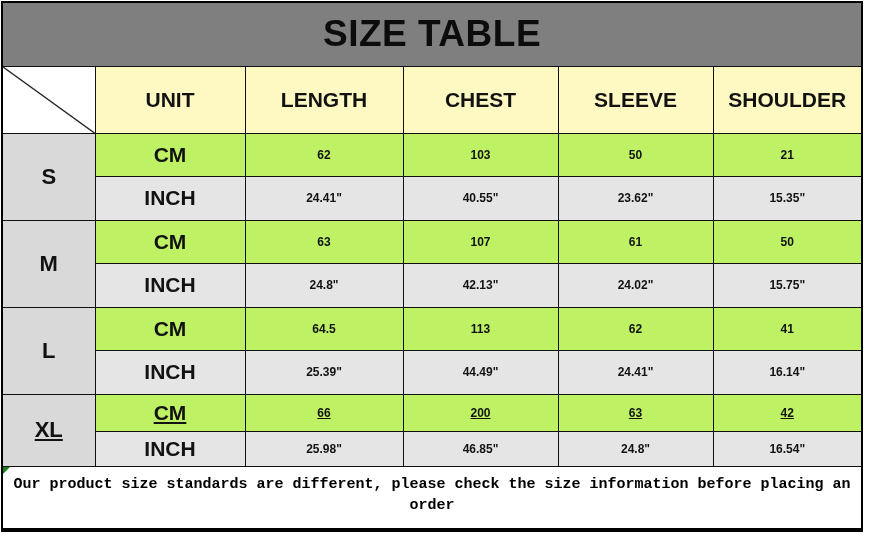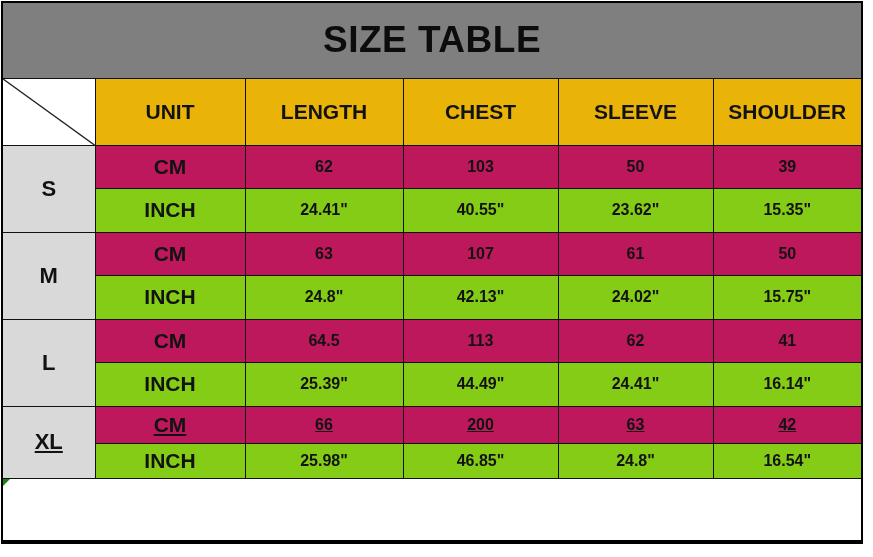--- a/index.html
+++ b/index.html
@@ -7,37 +7,37 @@
   table.size-table{
     border-collapse:collapse;
     table-layout:fixed;
     width:860px;
     margin:1px 0 0 1px;
     border:2px solid #000;
     border-bottom-width:4px;
   }
   td{border:1px solid #111;text-align:center;vertical-align:middle;padding:0;overflow:hidden;}
   
-  tr.r-title{height:76px;}
+  tr.r-title{height:64px;}
   tr.r-head{height:67px;}
   tr.r-cm{height:43px;}
   tr.r-inch{height:44px;}
   tr.r-cm-xl{height:37px;text-decoration:underline;}
   tr.r-inch-xl{height:35px;}
   tr.r-foot{height:64px;}
   
   .title-cell{background:#7f7f7f;font-size:37px;font-weight:bold;letter-spacing:.5px;color:#0c0c0c;}
-  .head-cell{background:#eab308;font-size:21px;font-weight:600;margin-top:23px;}
+  .head-cell{background:#fef9c3;font-size:21px;font-weight:600;margin-top:23px;}
   .diag-cell{background:#ffffff;position:relative;padding:0;}
   .diag-cell svg{position:absolute;inset:0;width:100%;height:100%;display:block;}
   .size-cell{background:#d9d9d9;font-size:22px;font-weight:600;}
   .unit-cell{font-size:21px;font-weight:600;}
-  .val-cell{font-size:16px;font-weight:600;}
-  .band-gray{background:#84cc16;}
-  .band-white{background:#be185d;}
+  .val-cell{font-size:12px;font-weight:600;}
+  .band-gray{background:#e5e5e5;}
+  .band-white{background:#bef264;}
   .foot-cell{background:#ffffff;position:relative;vertical-align:top;}
   .foot-text{
     font-family:"Liberation Mono","DejaVu Sans Mono",monospace;
     font-weight:bold;font-size:15px;line-height:1.45;
     padding:7px 8px 0 8px;text-align:center;white-space:normal;color:#000;
   }
   .corner-marker{
     position:absolute;top:0;left:0;width:0;height:0;
     border-top:7px solid #1e7e1e;border-right:7px solid transparent;
   }
@@ -72,21 +72,21 @@
     <td class="head-cell">SLEEVE</td>
     <td class="head-cell">SHOULDER</td>
   </tr>
 
   <tr class="r-cm">
     <td class="size-cell" rowspan="2">S</td>
     <td class="unit-cell band-white">CM</td>
     <td class="val-cell band-white">62</td>
     <td class="val-cell band-white">103</td>
     <td class="val-cell band-white">50</td>
-    <td class="val-cell band-white">39</td>
+    <td class="val-cell band-white">21</td>
   </tr>
   <tr class="r-inch">
     <td class="unit-cell band-gray">INCH</td>
     <td class="val-cell band-gray">24.41"</td>
     <td class="val-cell band-gray">40.55"</td>
     <td class="val-cell band-gray">23.62"</td>
     <td class="val-cell band-gray">15.35"</td>
   </tr>
 
   <tr class="r-cm">
@@ -133,16 +133,17 @@
     <td class="unit-cell band-gray">INCH</td>
     <td class="val-cell band-gray">25.98"</td>
     <td class="val-cell band-gray">46.85"</td>
     <td class="val-cell band-gray">24.8"</td>
     <td class="val-cell band-gray">16.54"</td>
   </tr>
 
   <tr class="r-foot">
     <td class="foot-cell" colspan="6">
       <div class="corner-marker"></div>
+      <div class="foot-text">Our product size standards are different, please check the size information before placing an order</div>
     </td>
   </tr>
 </tbody>
   </table>
 
 </body></html>

